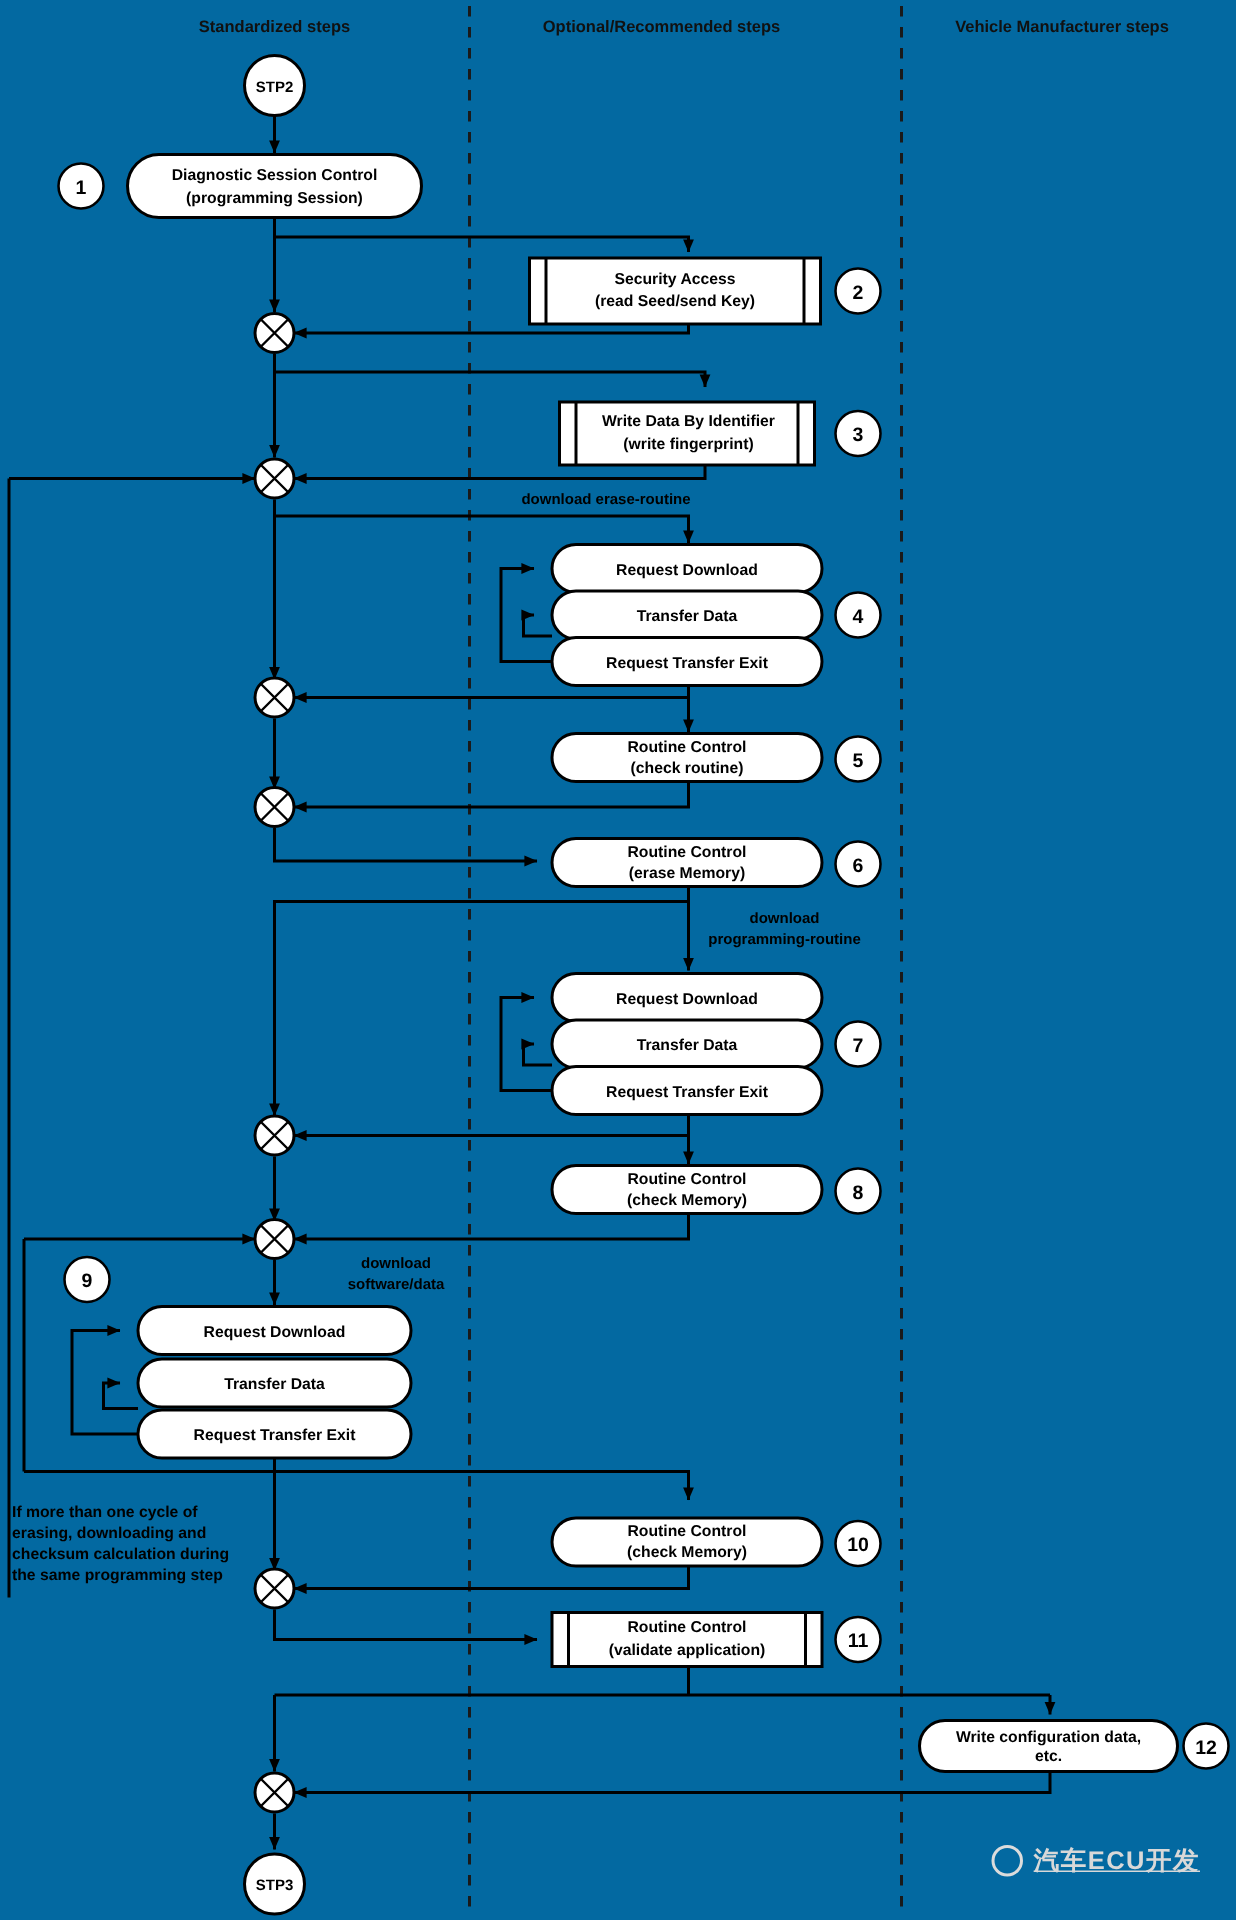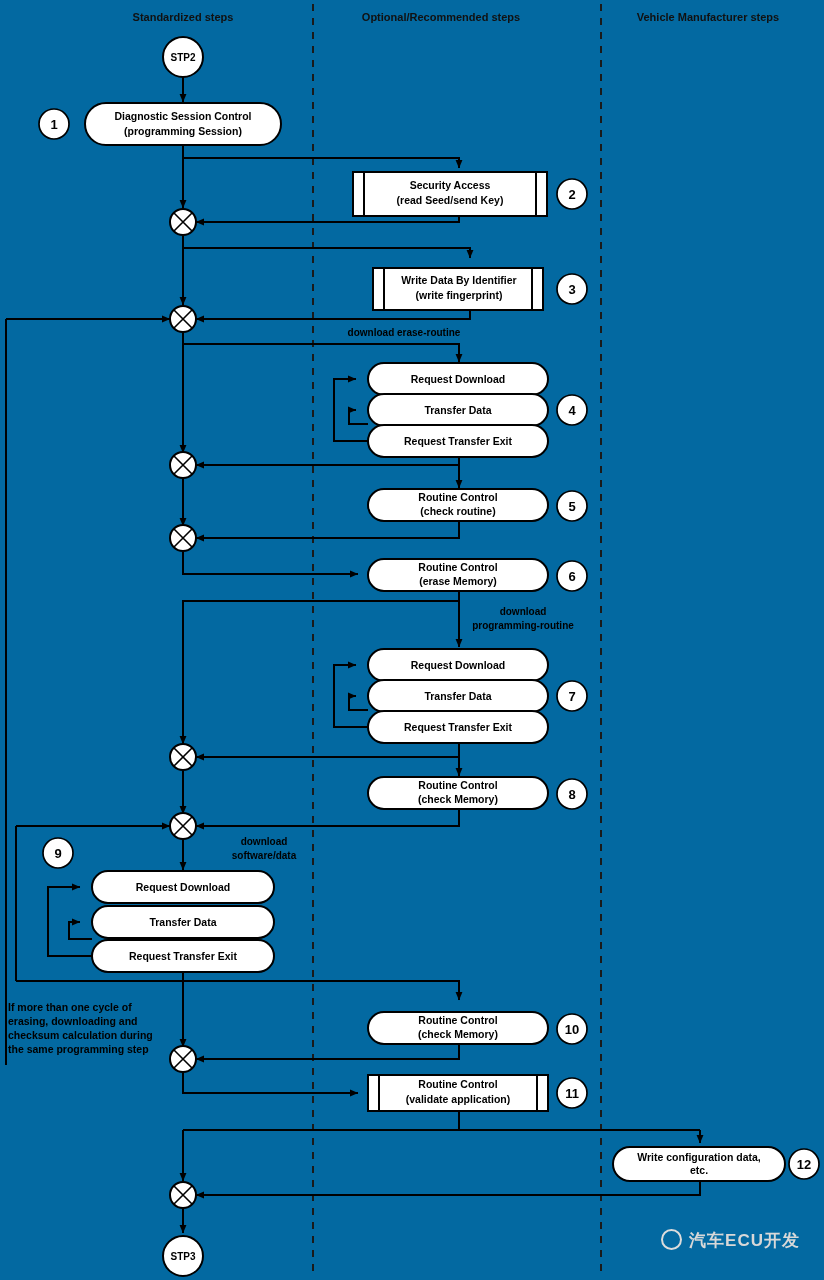--- a/index.html
+++ b/index.html
@@ -11,21 +11,21 @@
   .edge-label{font:bold 10px "Liberation Sans",sans-serif;fill:#000;text-anchor:middle;}
   .note-label{font:bold 10.5px "Liberation Sans",sans-serif;fill:#000;text-anchor:start;}
   .num-label{font:bold 13px "Liberation Sans",sans-serif;fill:#000;text-anchor:middle;}
   .term-label{font:bold 10px "Liberation Sans",sans-serif;fill:#000;text-anchor:middle;}
   .ln{stroke:#000;stroke-width:2;fill:none;}
   .ln-thin{stroke:#000;stroke-width:1.6;fill:none;}
   .shape{fill:#fff;stroke:#000;stroke-width:2;}
   .shape-thin{fill:#fff;stroke:#000;stroke-width:1.7;}
   .dash{stroke:#1a1a1a;stroke-width:2;stroke-dasharray:7 7;fill:none;}
   .wm{position:absolute;right:24px;bottom:28px;color:#d8d8d8;font:bold 17px "Liberation Sans",sans-serif;
-      letter-spacing:1px;display:flex;gap:7px;user-select:none;}
+      letter-spacing:1px;display:flex;align-items:center;gap:7px;user-select:none;text-decoration:underline;}
   .wm-ring{width:17px;height:17px;border:2px solid #dcdcdc;border-radius:50%;display:inline-block;}
 </style>
 </head>
 <body>
 
 <div id="stage">
 
   <svg width="824" height="1280" viewBox="0 0 824 1280">
     <defs>
       <marker id="arr" markerWidth="9" markerHeight="9" refX="8.4" refY="4" orient="auto" markerUnits="userSpaceOnUse">

